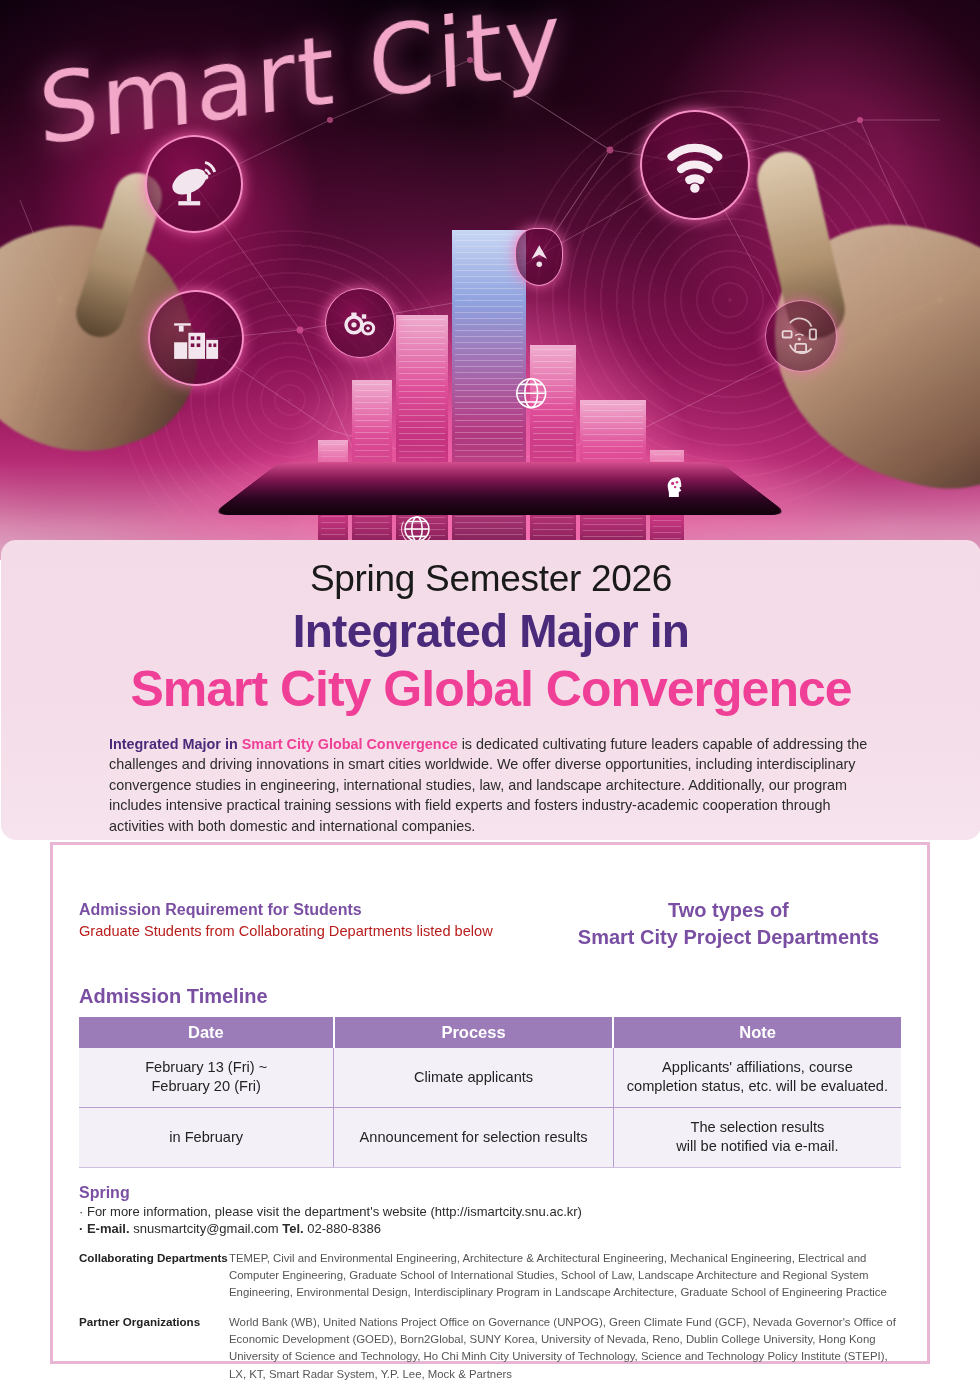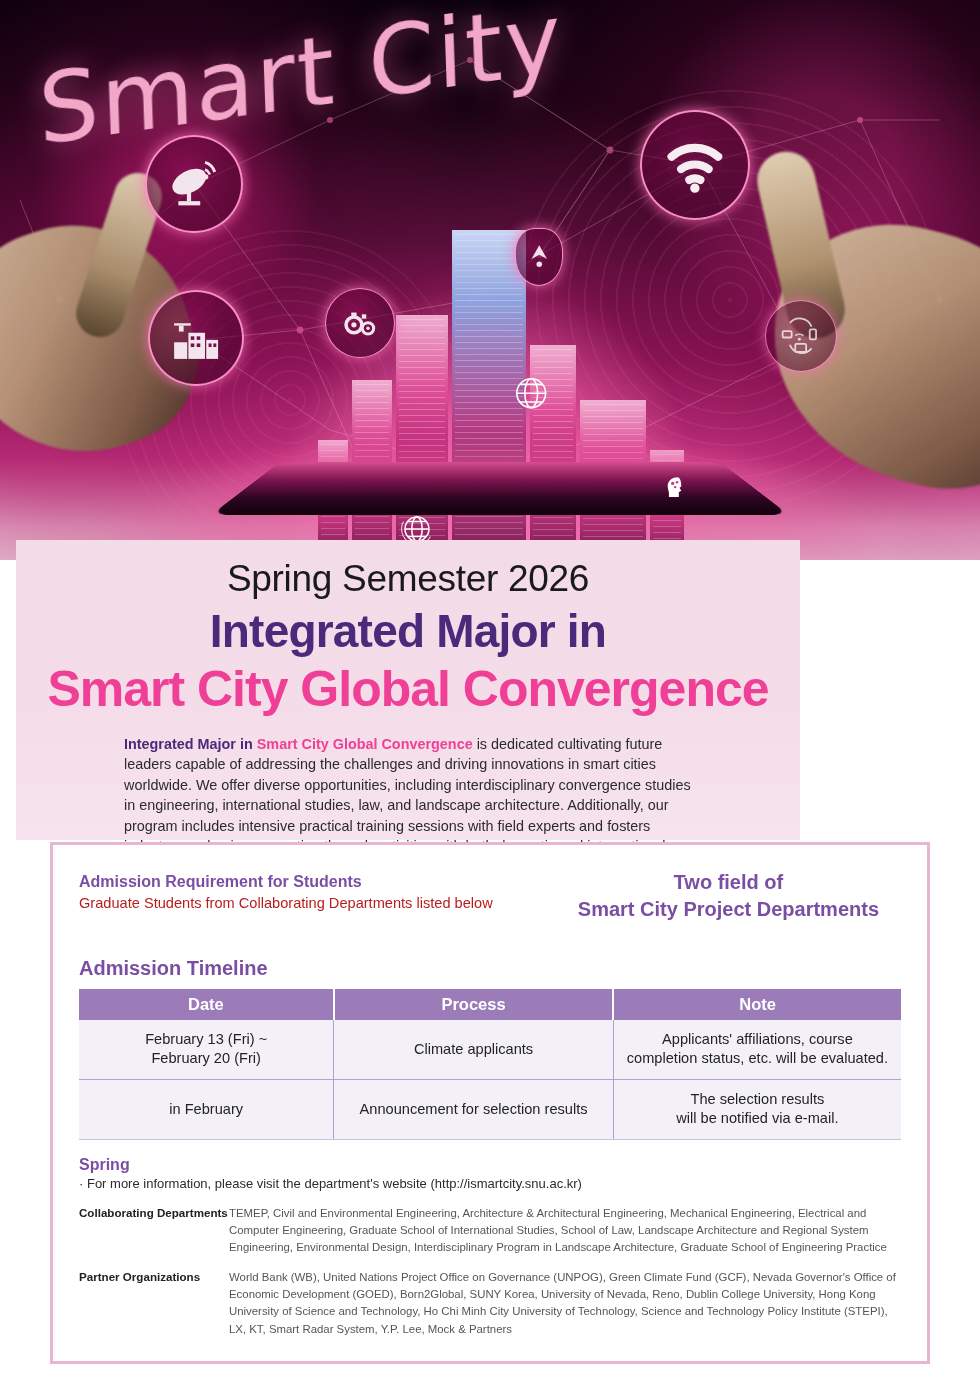--- a/index.html
+++ b/index.html
@@ -101,23 +101,24 @@
     font-family:"DejaVu Sans", sans-serif;
     font-size:96px; font-weight:400; letter-spacing:2px;
     color:#f2a7c8;
     transform:rotate(-8deg) skewX(-6deg);
     text-shadow:0 0 26px rgba(255,110,180,.55);
     white-space:nowrap;
   }
 
   
   .band{
-    position:absolute; left:16px; top:540px; width:784px; height:300px;
+    position:absolute; left:1px; top:540px; width:980px; height:300px;
     background:linear-gradient(180deg,#f3dbe7 0%, #f4dde8 55%, #f6e3ed 100%);
     z-index:2;
+    border-radius:15px;
   }
   .band .t-sem{
     text-align:center; font-size:37px; color:#1a1a1a; font-weight:400;
     margin-top:18px; letter-spacing:-.3px;
   }
   .band .t-main{
     text-align:center; font-size:46px; font-weight:bold; color:#4a2a7a;
     margin-top:4px; letter-spacing:-.8px;
   }
   .band .t-sub{
@@ -133,21 +134,21 @@
   
   .card{
     position:absolute; left:50px; top:842px; width:880px; height:522px;
     background:#ffffff; border:3px solid #e8b6d2; z-index:3;
   }
   .card-inner{ padding:28px 26px 0 26px; }
 
   .hdr-purple{ color:#7a4fa3; font-weight:bold; font-size:16px; }
   .sub-gray{ color:#b91c1c; font-size:14.6px; margin-top:4px; }
 
-  .tworow{ display:flex; justify-content:space-between; align-items:flex-start; }
+  .tworow{ display:flex; justify-content:space-between; align-items:flex-start;margin-top:28px; }
   .schol{ text-align:center; color:#7a4fa3; font-weight:bold; font-size:20px; line-height:1.35; margin-right:22px; margin-top:-4px; }
 
   .tl-label{ color:#7a4fa3; font-weight:bold; font-size:20px; margin-top:34px; }
 
   table.timeline{
     width:100%; border-collapse:collapse; margin-top:9px;
     table-layout:fixed;
   }
   table.timeline th{
     background:#9b7cb8; color:#ffffff; font-size:16.5px; font-weight:bold;
@@ -333,21 +334,21 @@
 
 <div class="card">
   <div class="card-inner">
 
     <div class="tworow">
       <div>
         <div class="hdr-purple">Admission Requirement for Students</div>
         <div class="sub-gray">Graduate Students from Collaborating Departments listed below</div>
       </div>
       <div class="schol">
-        <div>Two field of</div>
+        <div>Two types of</div>
         <div>Smart City Project Departments</div>
       </div>
     </div>
 
     <div class="tl-label">Admission Timeline</div>
 
     <table class="timeline">
       <colgroup>
           <col class="col-date">
           <col class="col-proc">
@@ -369,20 +370,23 @@
           <tr>
             <td>in February</td>
             <td>Announcement for selection results</td>
             <td>The selection results<br>will be notified via e-mail.</td>
           </tr>
         </tbody>
     </table>
 
     <div class="contact-h">Spring</div>
     <div class="contact-l">· For more information, please visit the department's website (http://ismartcity.snu.ac.kr)</div>
+    <div class="contact-l">
+      <b>· E-mail.</b><span> snusmartcity@gmail.com </span><b>Tel.</b><span> 02-880-8386</span>
+    </div>
 
     <div class="foot">
       <div class="foot-k">Collaborating Departments</div>
       <div class="foot-v">TEMEP, Civil and Environmental Engineering, Architecture &amp; Architectural Engineering, Mechanical Engineering, Electrical and Computer Engineering, Graduate School of International Studies, School of Law, Landscape Architecture and Regional System Engineering, Environmental Design, Interdisciplinary Program in Landscape Architecture, Graduate School of Engineering Practice</div>
     </div>
     <div class="foot foot2">
       <div class="foot-k">Partner Organizations</div>
       <div class="foot-v">World Bank (WB), United Nations Project Office on Governance (UNPOG), Green Climate Fund (GCF), Nevada Governor's Office of Economic Development (GOED), Born2Global, SUNY Korea, University of Nevada, Reno, Dublin College University, Hong Kong University of Science and Technology, Ho Chi Minh City University of Technology, Science and Technology Policy Institute (STEPI), LX, KT, Smart Radar System, Y.P. Lee, Mock &amp; Partners</div>
     </div>
 

